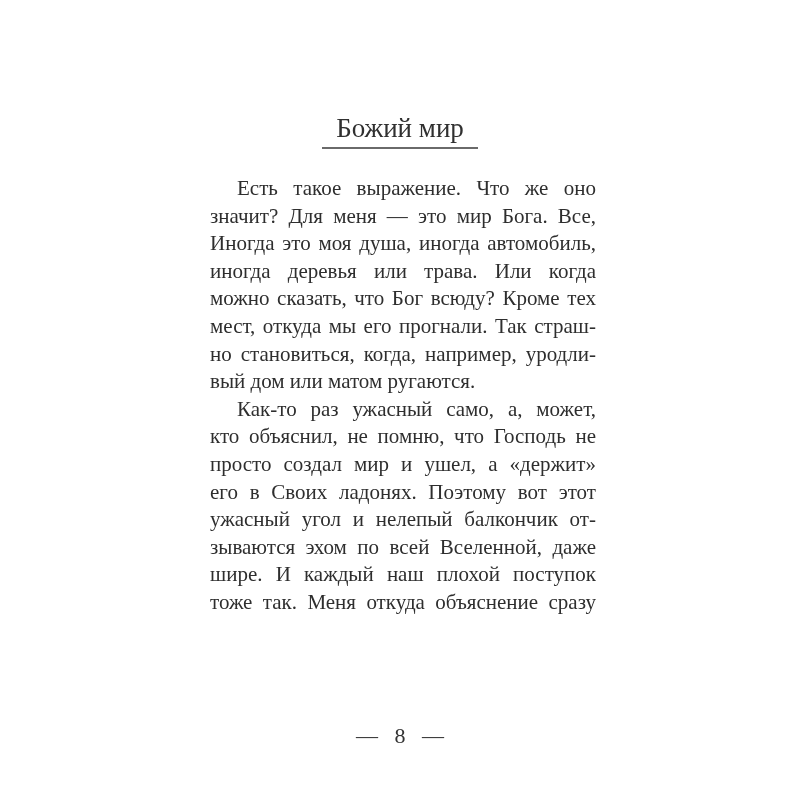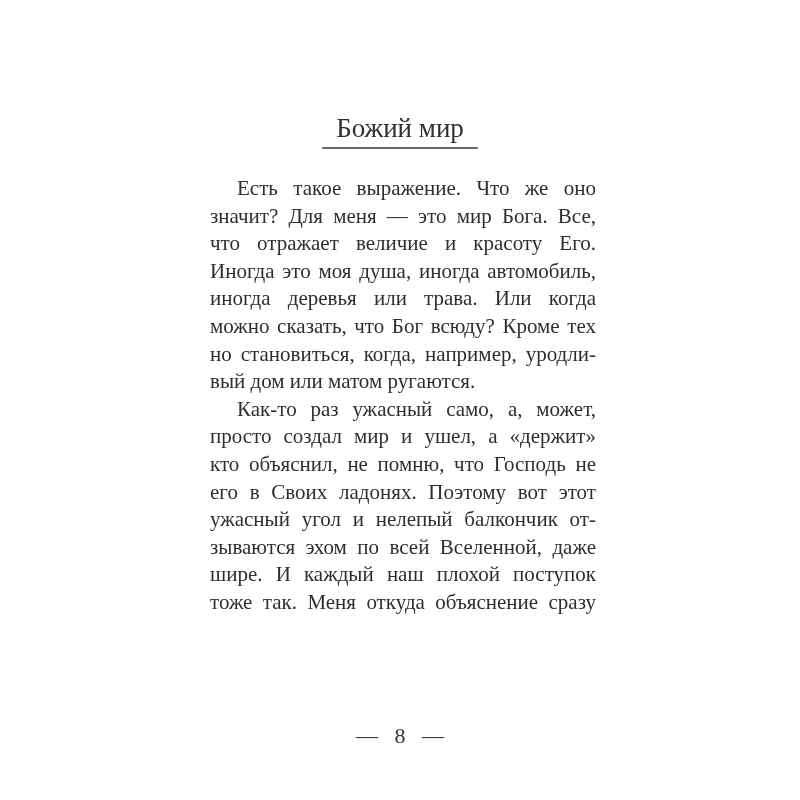--- a/index.html
+++ b/index.html
@@ -78,31 +78,31 @@
 <div class="page">
 
   <div class="title-wrap">
     <span class="title">Божий мир</span>
   </div>
 
   <div class="body-text">
       <div class="para">
         <div class="line indent">Есть такое выражение. Что же оно</div>
         <div class="line">значит? Для меня — это мир Бога. Все,</div>
-        <div class="line">что отражает величие и красоту Его.</div>
         <div class="line">Иногда это моя душа, иногда автомобиль,</div>
         <div class="line">иногда деревья или трава. Или когда</div>
         <div class="line">можно сказать, что Бог всюду? Кроме тех</div>
+        <div class="line">мест, откуда мы его прогнали. Так страш-</div>
         <div class="line">но становиться, когда, например, уродли-</div>
         <div class="line endline">вый дом или матом ругаются.</div>
       </div>
       <div class="para">
         <div class="line indent">Как-то раз ужасный само, а, может,</div>
+        <div class="line">кто объяснил, не помню, что Господь не</div>
         <div class="line">просто создал мир и ушел, а «держит»</div>
-        <div class="line">кто объяснил, не помню, что Господь не</div>
         <div class="line">его в Своих ладонях. Поэтому вот этот</div>
         <div class="line">ужасный угол и нелепый балкончик от-</div>
         <div class="line">зываются эхом по всей Вселенной, даже</div>
         <div class="line">шире. И каждый наш плохой поступок</div>
         <div class="line">тоже так. Меня откуда объяснение сразу</div>
       </div>
     </div>
 
   <div class="page-number">— 8 —</div>
 

